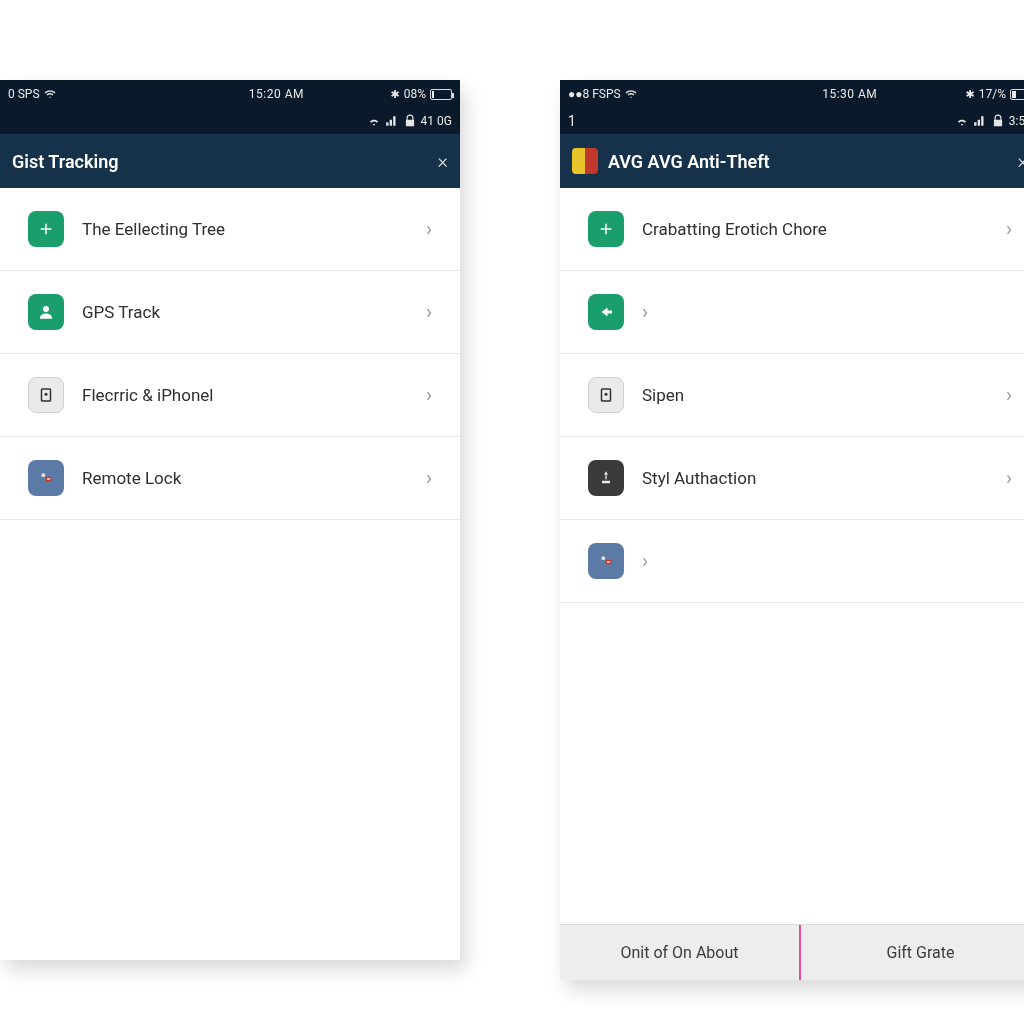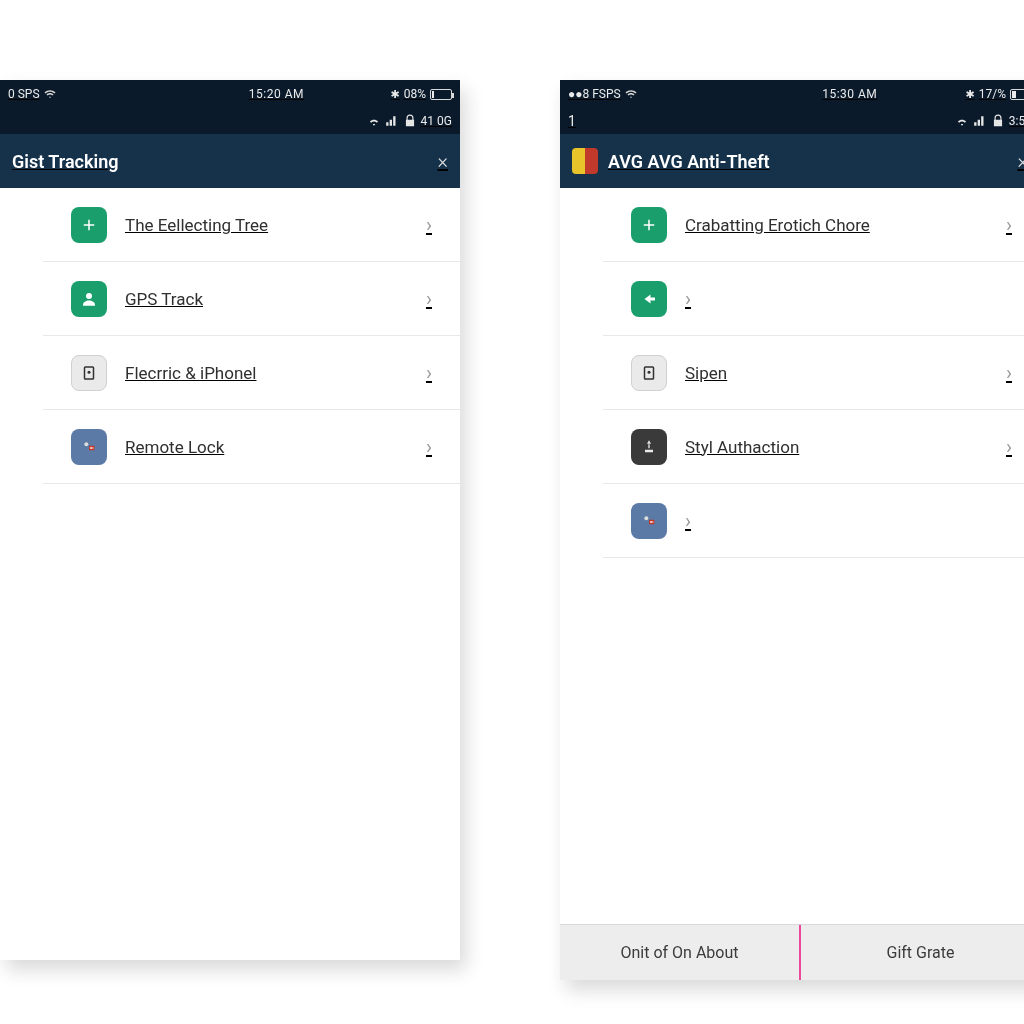--- a/index.html
+++ b/index.html
@@ -13,21 +13,20 @@
   .canvas {
     position: relative;
     width: 1024px;
     height: 1024px;
   }
   .phone {
     position: absolute;
     width: 460px;
     background: #fff;
     box-shadow: 6px 10px 18px rgba(0,0,0,0.15);
-    text-decoration: underline;
   }
   .phone.left {
     left: 0;
     top: 80px;
     height: 880px;
   }
   .phone.right {
     left: 560px;
     top: 80px;
     width: 480px;
@@ -86,25 +85,24 @@
   .brand-right {
     background: linear-gradient(90deg,#e8c42a 50%, #c0392b 50%);
     color:#fff;
   }
 
   
   .list { background:#fff; }
   .row {
     display:flex;
     align-items:center;
-    height: 74px;
+    height: 83px;
     padding: 0 28px;
     border-bottom: 1px solid #e8e8e8;
     cursor:pointer;
-    margin-left:43px;
   }
   .row .icon {
     width:36px; height:36px;
     border-radius:8px;
     display:flex;
     align-items:center;
     justify-content:center;
     margin-right:18px;
     flex-shrink:0;
     font-size:18px;

